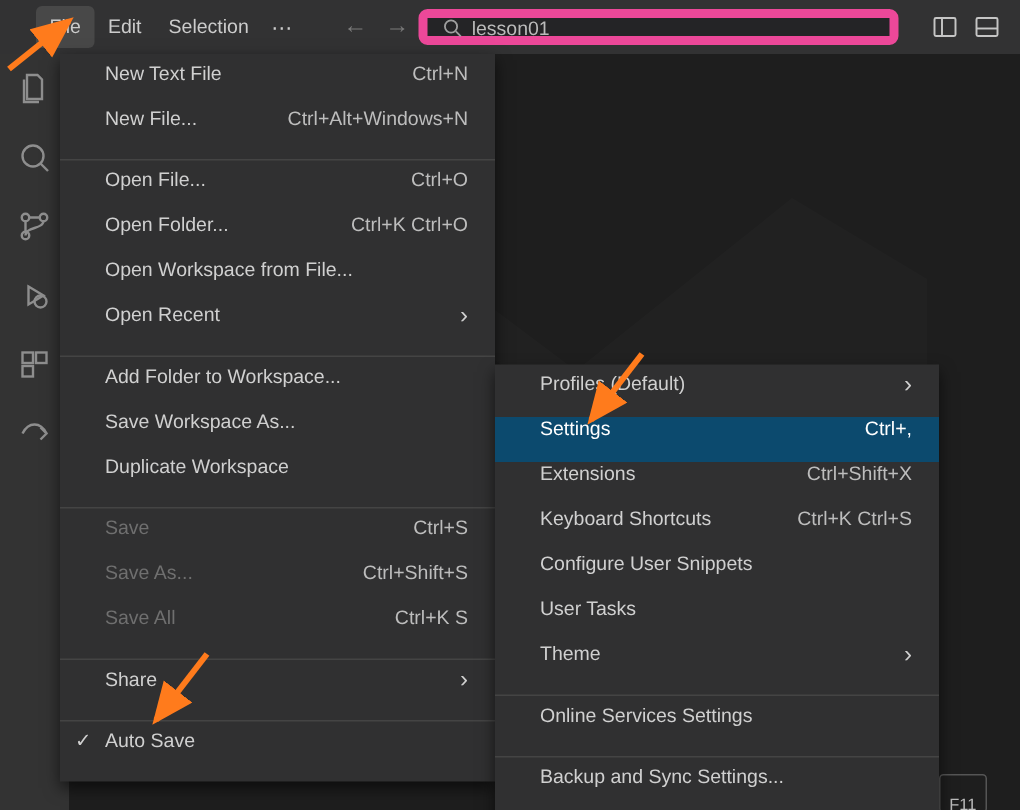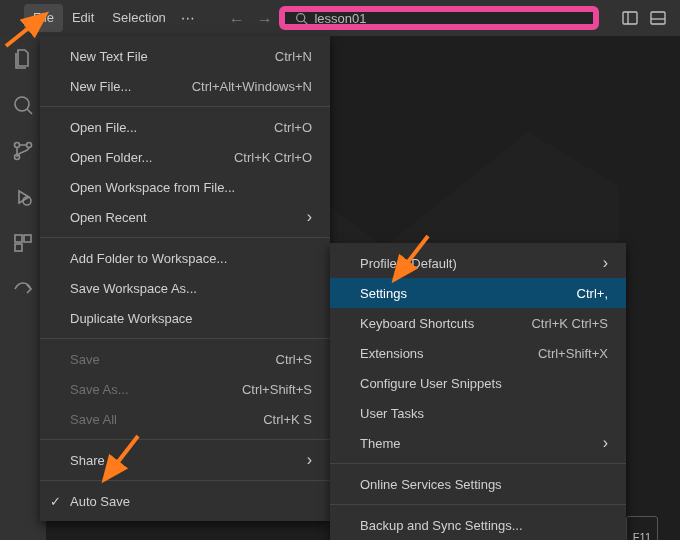--- a/index.html
+++ b/index.html
@@ -33,21 +33,21 @@
   
   .editor-bg { position: absolute; left: 46px; top: 36px; right: 0; bottom: 0;
                background: #1e1e1e; overflow: hidden; }
   .editor-bg svg { position: absolute; left: 220px; top: 60px; opacity: 0.28; }
 
   
   .menu-panel {
     position: absolute; background: #303031; box-shadow: 0 4px 10px rgba(0,0,0,.6);
     font-size: 13px; color: #d0d0d0; padding: 5px 0; border-radius: 0;
   }
-  .menu-row { display: flex; align-items: center; justify-content: space-between;
+  .menu-row { display: flex; justify-content: space-between;
               height: 30px; padding: 0 18px 0 30px; white-space: nowrap; cursor: default; }
   .menu-row.selected-row { background: #0c4a6e; color: #fff; }
   .menu-row.disabled { color: #6f6f6f; }
   .menu-row .kbd { color: #bdbdbd; font-size: 13px; margin-left: 30px; }
   .menu-row .sub { color: #d0d0d0; font-size: 16px; margin-left: 30px; }
   .menu-row .kbd.selected { color: #fff; }
   .menu-sep { height: 1px; margin: 5px 0; background: #444; }
   .menu-check { position: absolute; left: 10px; }
   .menu-row { position: relative; }
 
@@ -212,26 +212,26 @@
 <div id="pref-menu" class="menu-panel">
   <div class="menu-row">
     <span>Profiles (Default)</span>
     <span class="sub">›</span>
   </div>
   <div class="menu-row selected-row">
     <span>Settings</span>
     <span class="kbd selected">Ctrl+,</span>
   </div>
   <div class="menu-row">
+    <span>Extensions</span>
+    <span class="kbd">Ctrl+Shift+X</span>
+  </div>
+  <div class="menu-row">
     <span>Keyboard Shortcuts</span>
     <span class="kbd">Ctrl+K Ctrl+S</span>
-  </div>
-  <div class="menu-row">
-    <span>Extensions</span>
-    <span class="kbd">Ctrl+Shift+X</span>
   </div>
   <div class="menu-row">
     <span>Configure User Snippets</span>
   </div>
   <div class="menu-row">
     <span>User Tasks</span>
   </div>
   <div class="menu-row">
     <span>Theme</span>
     <span class="sub">›</span>

